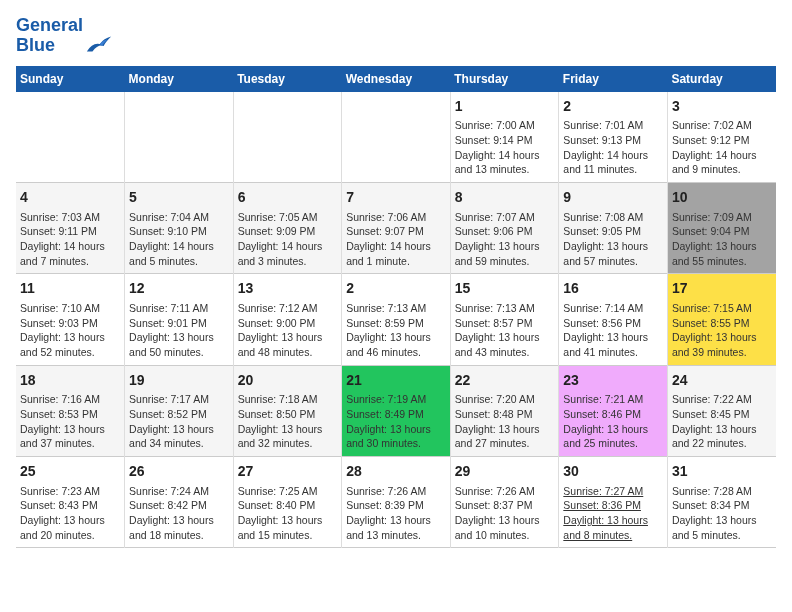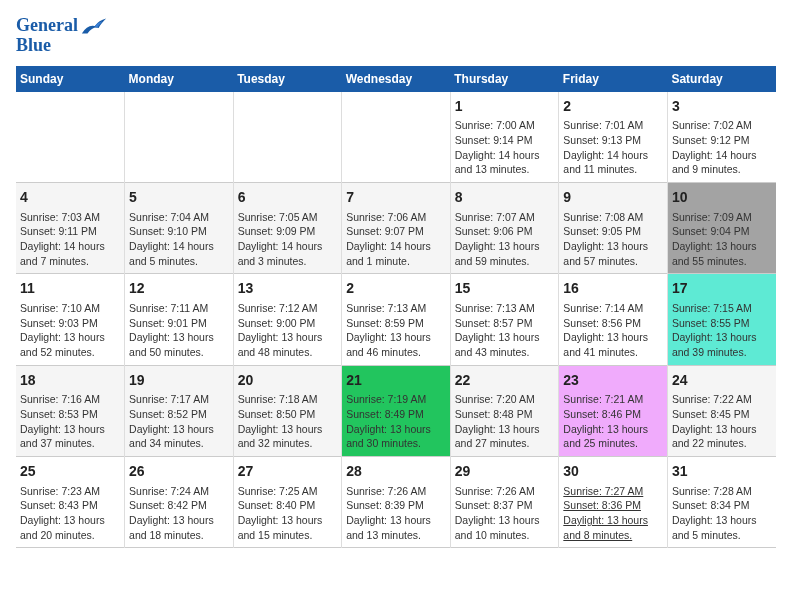--- a/index.html
+++ b/index.html
@@ -11,22 +11,21 @@
       padding: 16px;
     }
     .header {
       display: flex;
       align-items: flex-start;
       justify-content: space-between;
       margin-bottom: 10px;
     }
     .logo {
       display: flex;
-      align-items: flex-start;
-      font-family: Liberation Serif, serif;
+      align-items: flex-end;
     }
     .logo-text {
       font-size: 18px;
       font-weight: bold;
       color: #333;
       line-height: 1.1;
     }
     .logo-text span {
       color: #1a5ca8;
     }
@@ -220,21 +219,21 @@
           <div class="day-info" style="white-space: pre-line;">Sunrise: 7:13 AM
 Sunset: 8:57 PM
 Daylight: 13 hours and 43 minutes.</div>
         </td>
         <td style="background: rgb(255, 255, 255);">
           <span class="day-num">16</span>
           <div class="day-info" style="white-space: pre-line;">Sunrise: 7:14 AM
 Sunset: 8:56 PM
 Daylight: 13 hours and 41 minutes.</div>
         </td>
-        <td style="background: #5eead4;">
+        <td style="background: #fde047;">
           <span class="day-num">17</span>
           <div class="day-info" style="white-space: pre-line;">Sunrise: 7:15 AM
 Sunset: 8:55 PM
 Daylight: 13 hours and 39 minutes.</div>
         </td>
       </tr>
       <tr style="background: rgb(245, 245, 245);">
         <td style="background: rgb(245, 245, 245);">
           <span class="day-num">18</span>
           <div class="day-info" style="white-space: pre-line;">Sunrise: 7:16 AM

